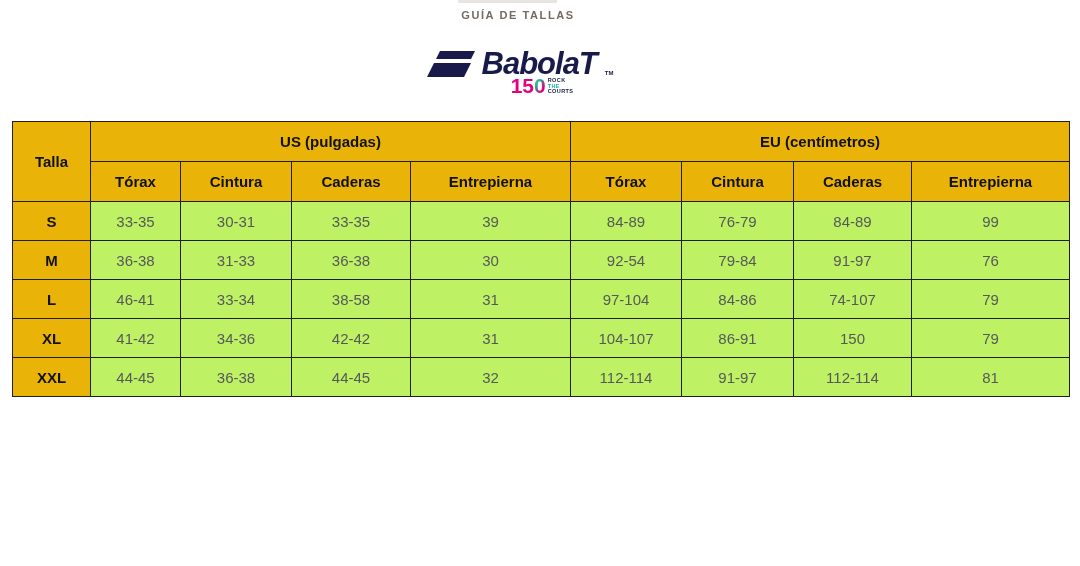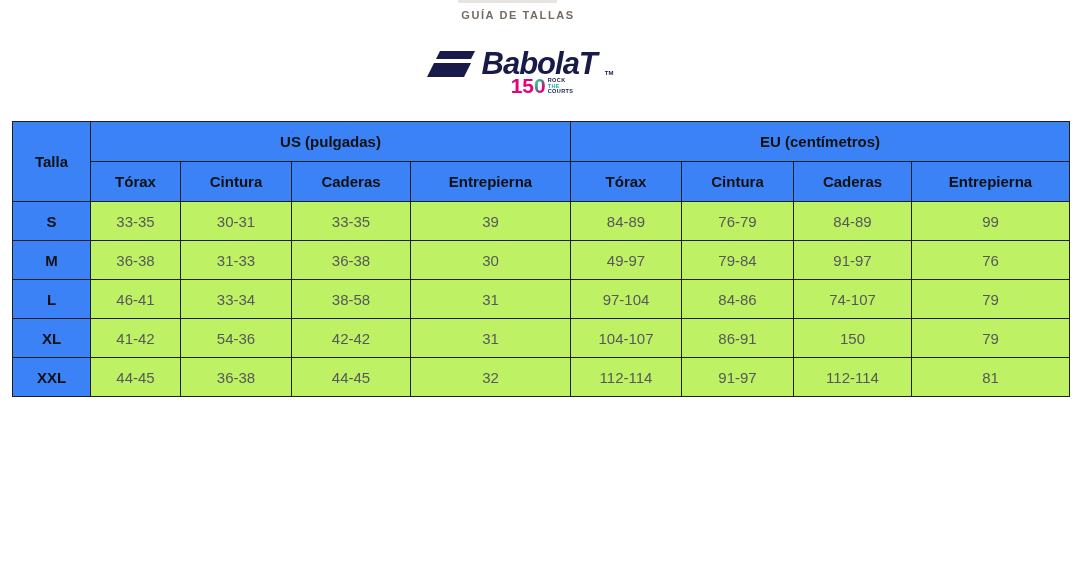--- a/index.html
+++ b/index.html
@@ -109,21 +109,21 @@
     width: 1057px;
   }
   .size-table th, .size-table td {
     border: 1px solid #1f1f1f;
     text-align: center;
     vertical-align: middle;
   }
   .size-table thead tr { height: 40px; }
   .size-table tbody tr { height: 39px; }
   .size-table th {
-    background: #3b82f6;
+    background: #eab308;
     color: #111111;
     font-size: 15px;
     font-weight: bold;
   }
   .size-table td {
     background: #bef264;
     color: #57585a;
     font-size: 15px;
     font-weight: normal;
   }
@@ -203,40 +203,40 @@
         <td>76-79</td>
         <td>84-89</td>
         <td>99</td>
       </tr>
       <tr>
         <th>M</th>
         <td>36-38</td>
         <td>31-33</td>
         <td>36-38</td>
         <td>30</td>
-        <td>49-97</td>
+        <td>92-54</td>
         <td>79-84</td>
         <td>91-97</td>
         <td>76</td>
       </tr>
       <tr>
         <th>L</th>
         <td>46-41</td>
         <td>33-34</td>
         <td>38-58</td>
         <td>31</td>
         <td>97-104</td>
         <td>84-86</td>
         <td>74-107</td>
         <td>79</td>
       </tr>
       <tr>
         <th>XL</th>
         <td>41-42</td>
-        <td>54-36</td>
+        <td>34-36</td>
         <td>42-42</td>
         <td>31</td>
         <td>104-107</td>
         <td>86-91</td>
         <td>150</td>
         <td>79</td>
       </tr>
       <tr>
         <th>XXL</th>
         <td>44-45</td>

